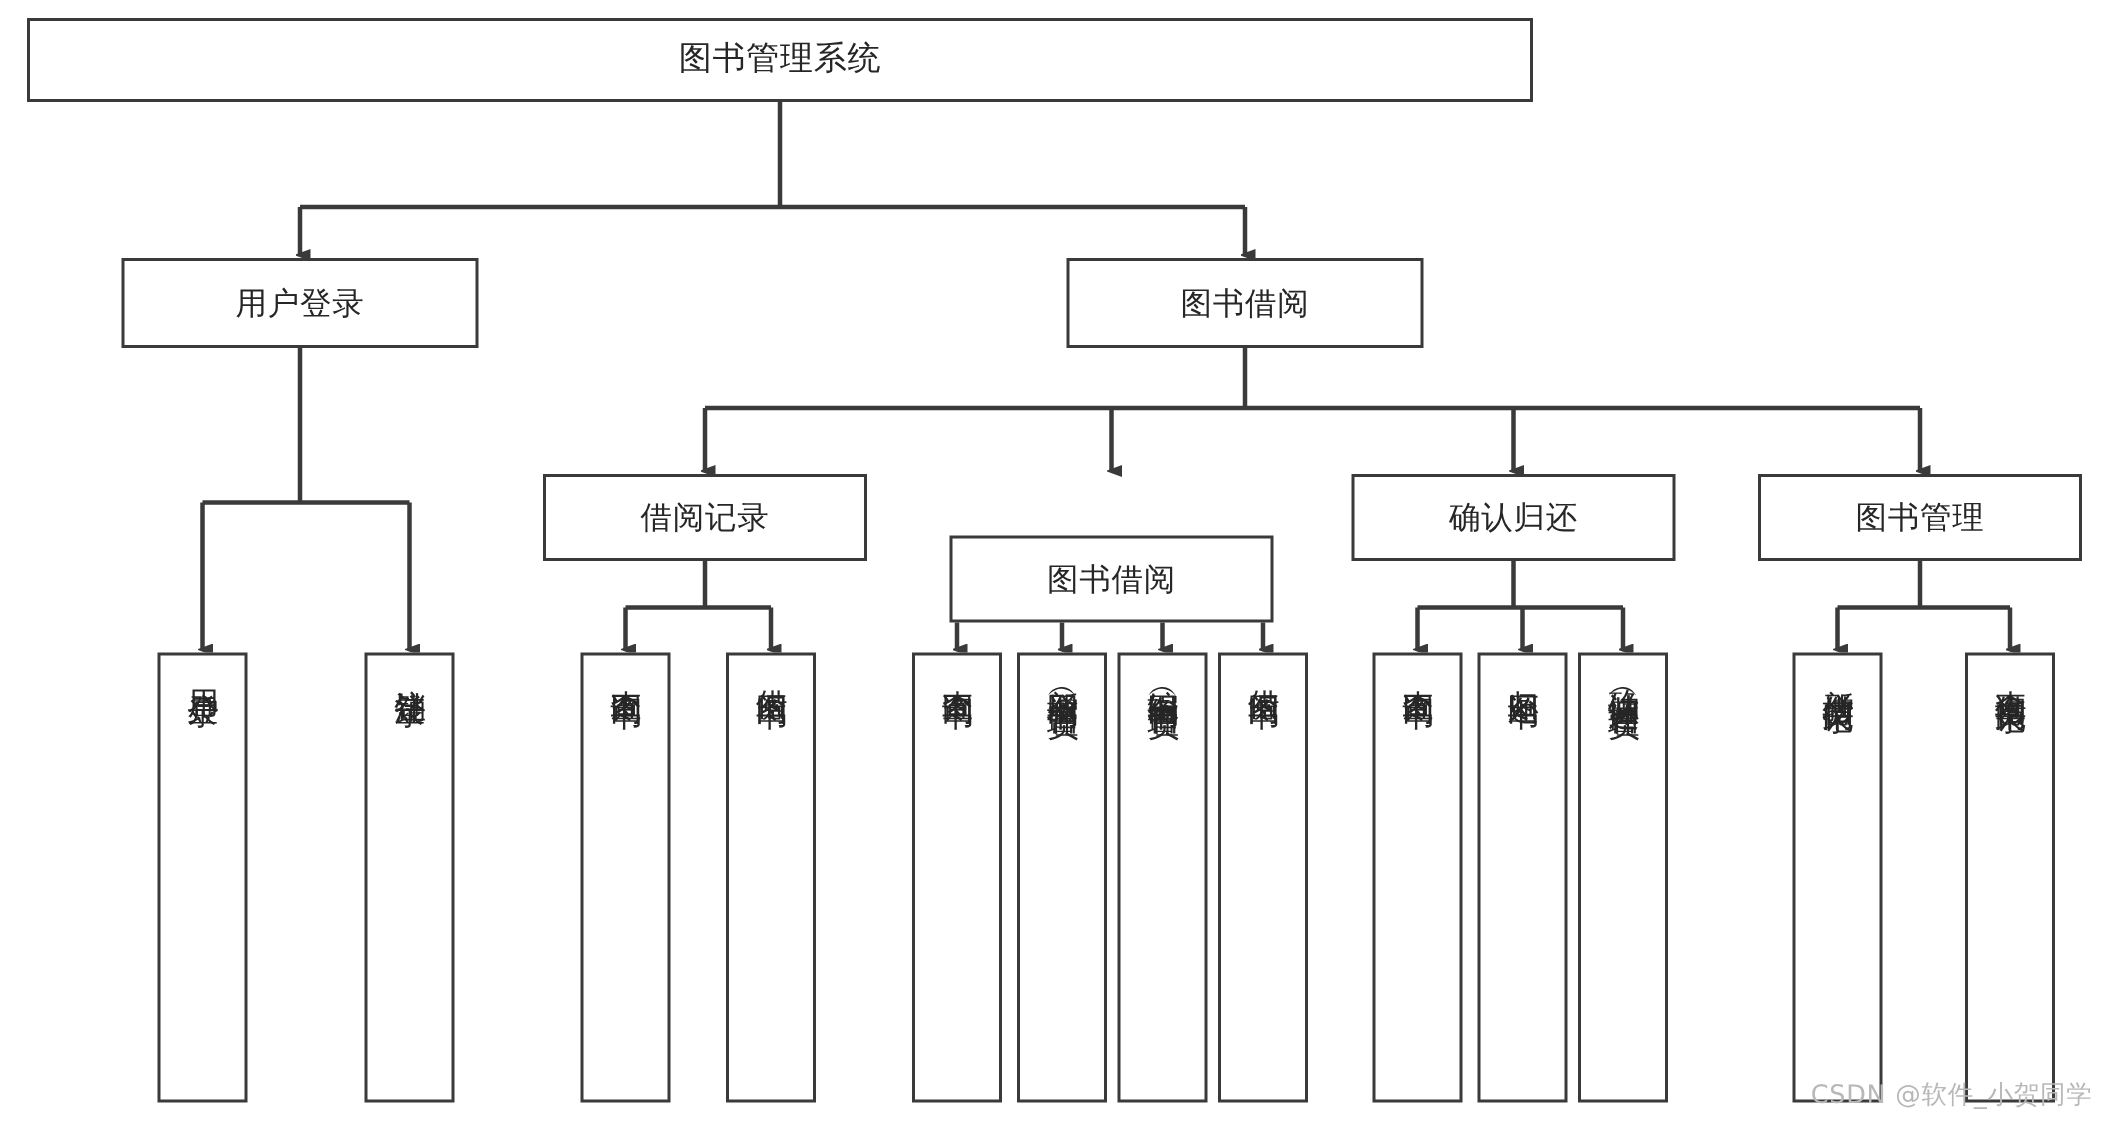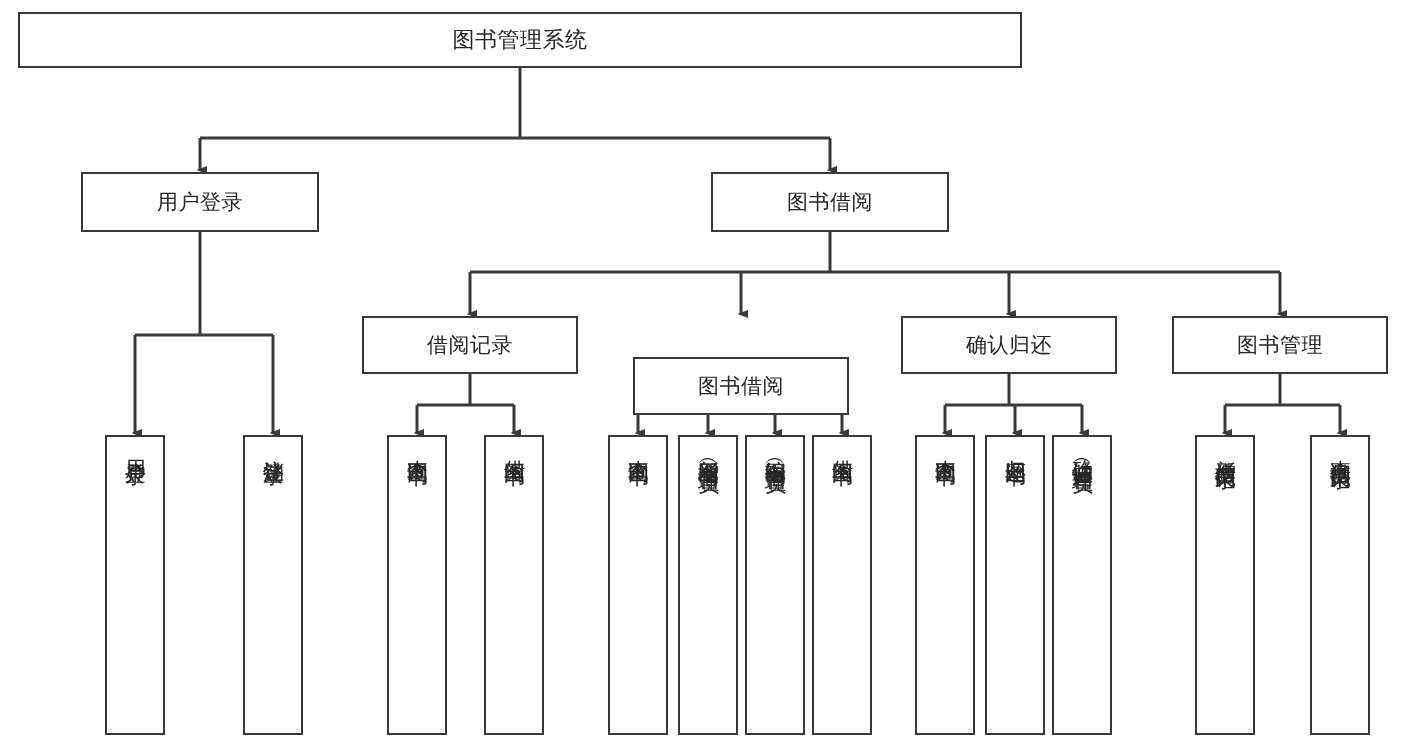--- a/index.html
+++ b/index.html
@@ -177,14 +177,15 @@
         <span class="node-label">确认归还（管理员）</span>
       </div>
       <div class="node vertical" style="left: 1195px; top: 435px; width: 60px; height: 300px;">
         <span class="node-label">新增借阅记录</span>
       </div>
       <div class="node vertical" style="left: 1310px; top: 435px; width: 60px; height: 300px;">
         <span class="node-label">查询借阅记录</span>
       </div>
     </div>
 
+  <div id="watermark">CSDN @软件_小贺同学</div>
 
 </div>
 
 </body></html>

